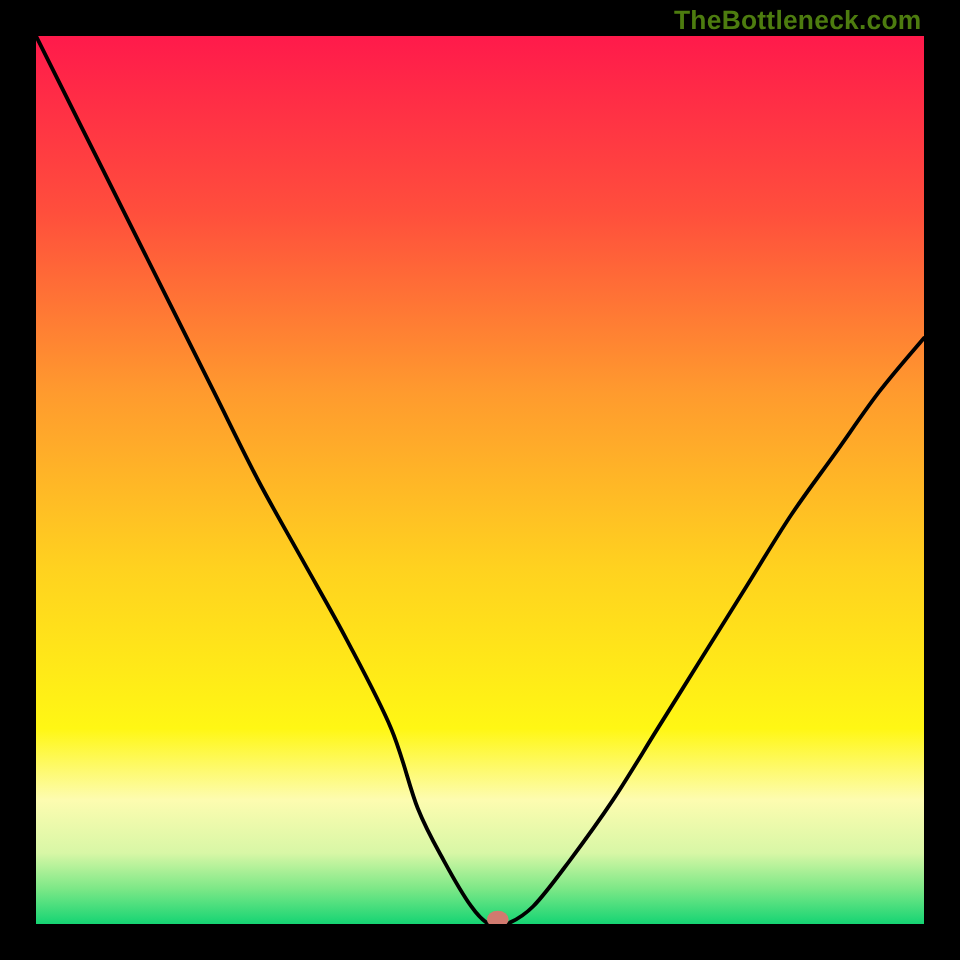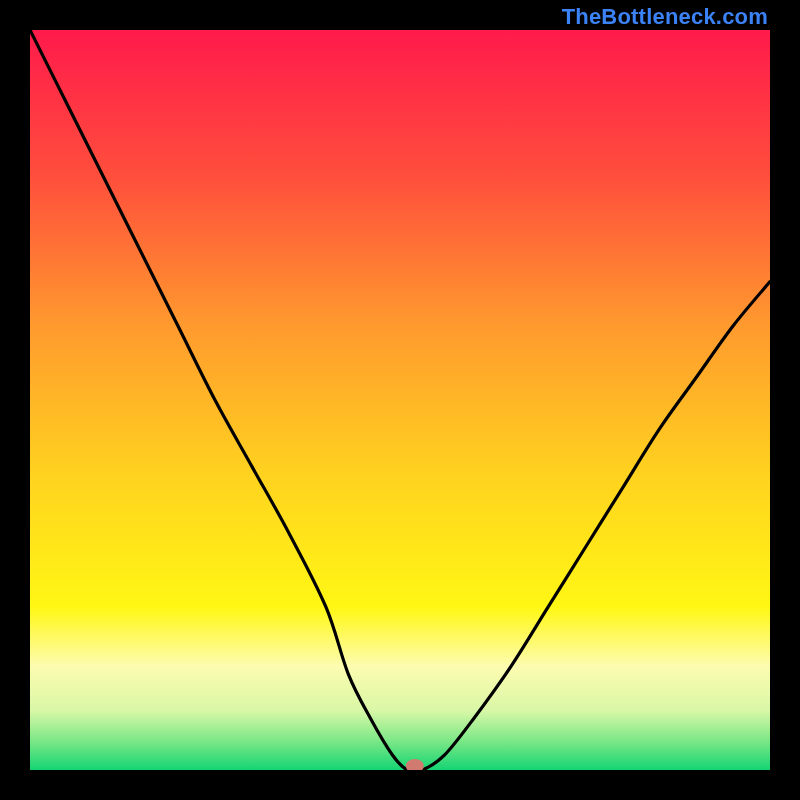--- a/index.html
+++ b/index.html
@@ -28,21 +28,21 @@
     position: absolute;
     inset: 0;
   }
   .watermark {
     position: absolute;
     top: 4px;
     right: 32px;
     font-family: Arial, Helvetica, sans-serif;
     font-size: 22px;
     font-weight: 600;
-    color: #3b82f6;
+    color: #4d7c0f;
     letter-spacing: 0.2px;
   }
 </style>
 </head>
 <body>
 
 <div class="frame">
 
   <div class="watermark">TheBottleneck.com</div>
 

